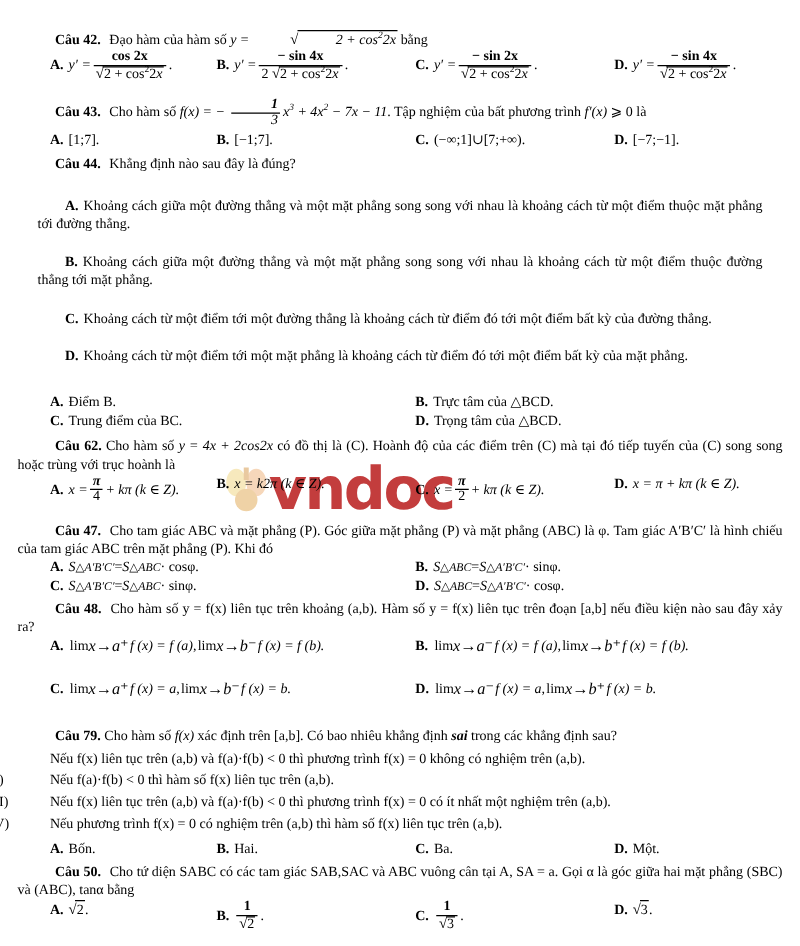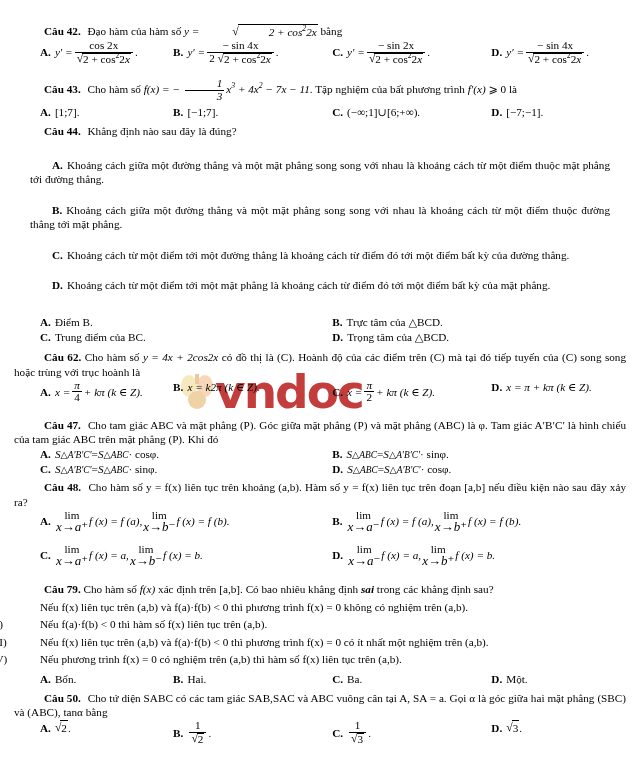--- a/index.html
+++ b/index.html
@@ -110,35 +110,35 @@
   
   .mi { font-style: italic; }
   .frac {
     display: inline-flex;
     flex-direction: column;
     vertical-align: middle;
     text-align: center;
     margin: 0 2px;
     line-height: 1.05;
   }
-  .frac .num { padding: 0 2px 0px 2px; }
+  .frac .num { padding: 0 2px 0px 2px; font-weight: bold; }
   .frac .den { padding: 0px 2px 0 2px; border-top: 1px solid #000; }
   .sml { font-size: 9.4px; }
   sup { font-size: .68em; vertical-align: super; line-height: 0; }
   sub { font-size: .68em; vertical-align: sub; line-height: 0; }
   .rad {
     display: inline-flex;
     align-items: stretch;
     white-space: nowrap;
   }
   .rad .sign { font-size: 1.05em; margin-right: -1px; }
   .rad .body { border-top: 1px solid #000; padding: 0 1px 0 1px; }
   .limop {
     display: inline-flex;
-    flex-direction: column;
+    flex-direction: row;
     align-items: center;
     vertical-align: middle;
     line-height: 1.0;
     margin: 0 1px;
   }
   .limop .lop { font-style: normal; }
   .limop .lsub { font-size: 13px; font-style: italic; margin-top: -1px; }
   .bital { font-weight: bold; font-style: italic; }
   .spacer-xs { height: 3px; }
   .spacer-s { height: 5px; }
@@ -242,21 +242,21 @@
         <div class="ans">
           <span class="lbl">A.</span>
           <span>[1;7].</span>
         </div>
         <div class="ans">
           <span class="lbl">B.</span>
           <span>[−1;7].</span>
         </div>
         <div class="ans">
           <span class="lbl">C.</span>
-          <span>(−∞;1]∪[6;+∞).</span>
+          <span>(−∞;1]∪[7;+∞).</span>
         </div>
         <div class="ans">
           <span class="lbl">D.</span>
           <span>[−7;−1].</span>
         </div>
       </div>
     </div>
 
     <div class="spacer-xs"></div>
 

